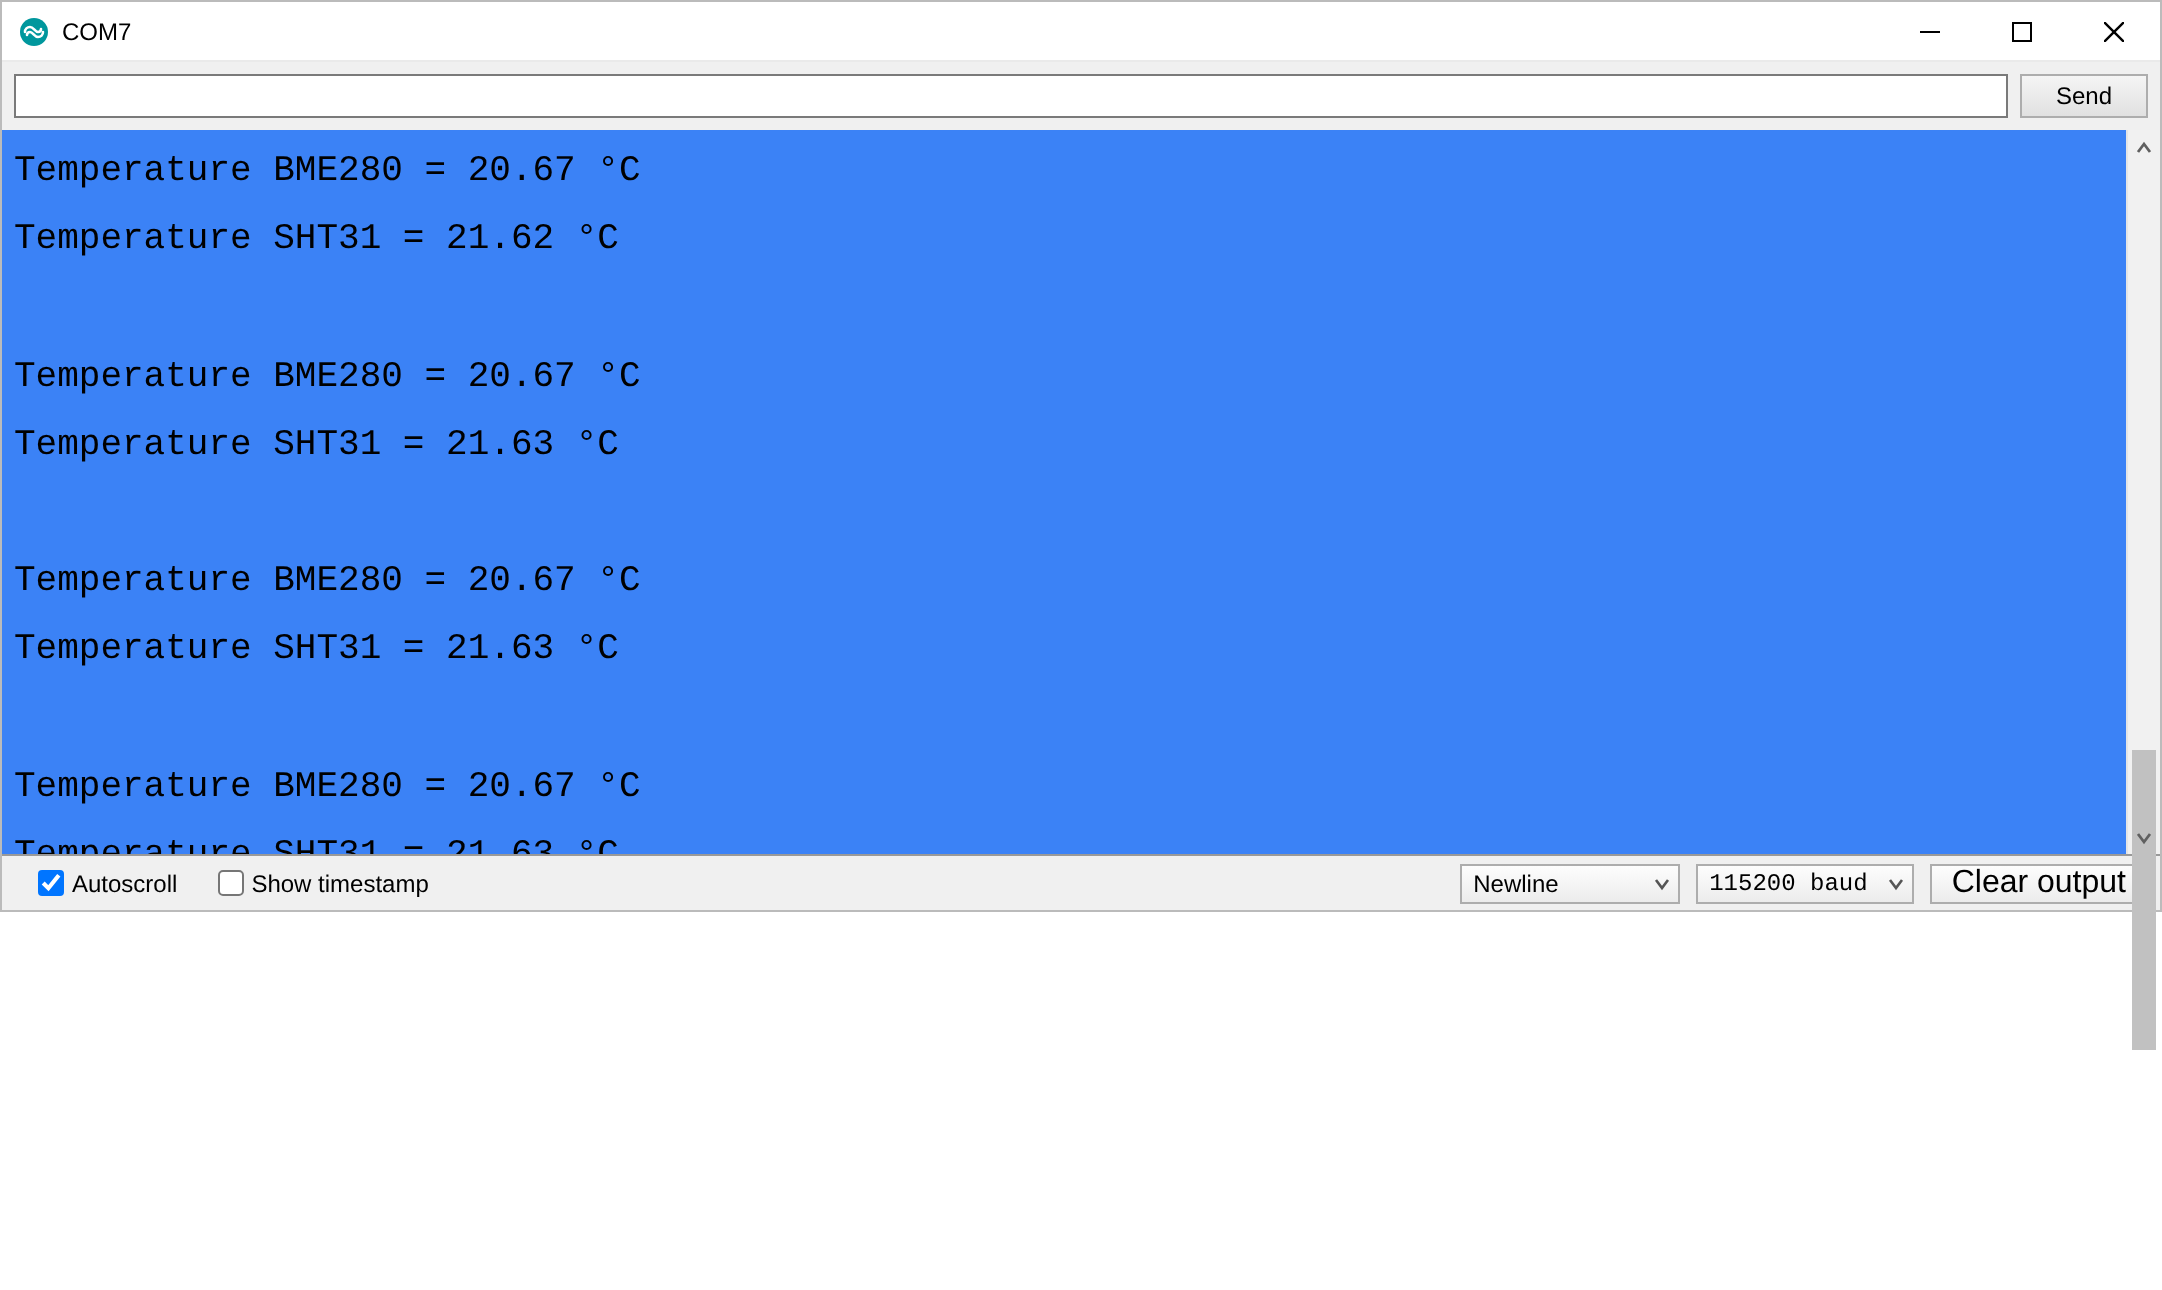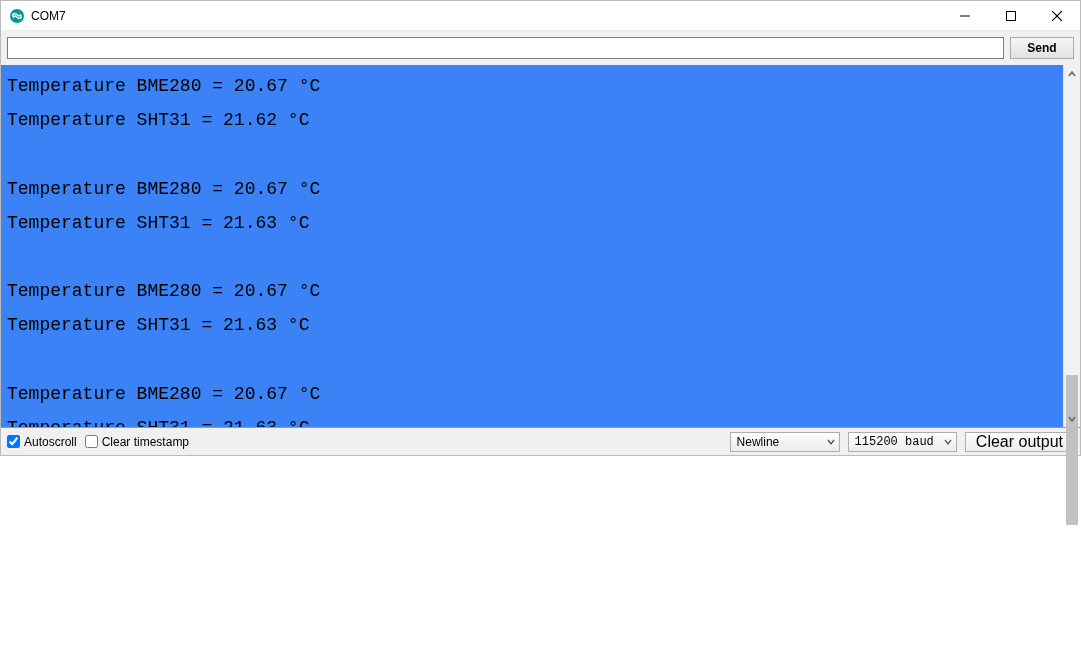--- a/index.html
+++ b/index.html
@@ -55,21 +55,20 @@
       padding: 0 4px;
       font-size: 12px;
       outline: none;
     }
     .send-btn {
       width: 64px;
       height: 22px;
       border: 1px solid #adadad;
       background: linear-gradient(#f5f5f5,#e1e1e1);
       font-size: 12px;
-      font-weight: bold;
     }
     
     .console-wrap {
       flex: 1;
       display: flex;
       min-height: 0;
       background: #3b82f6;
     }
     .console {
       flex: 1;
@@ -105,21 +104,21 @@
       border-top: 1px solid #999;
       background: #f0f0f0;
       display: flex;
       align-items: center;
       padding: 0 6px;
       gap: 8px;
       font-size: 12px;
     }
     .bottombar .spacer { flex: 1; }
     .cb {
-      display: inline-flex; gap: 4px;
+      display: inline-flex; gap: 4px; margin-left: 12px;
     }
     .cb input { width: 13px; height: 13px; margin:0; }
     .select {
       height: 20px;
       border: 1px solid #adadad;
       background: linear-gradient(#fdfdfd,#ececec);
       display: inline-flex; align-items: center;
       padding: 0 4px 0 6px;
       min-width: 100px;
       justify-content: space-between;
@@ -205,21 +204,21 @@
     </div>
   </div>
 
   <div class="bottombar">
     <label class="cb">
       <input type="checkbox" id="cb-auto" checked="" style="">
       <span>Autoscroll</span>
     </label>
     <label class="cb">
       <input type="checkbox" id="cb-ts" style="">
-      <span>Clear timestamp</span>
+      <span>Show timestamp</span>
     </label>
     <span class="spacer"></span>
     <div class="select lineend">
       <span>Newline</span>
       <span class="caret">
         <svg viewBox="0 0 8 8" width="8" height="8">
             <path d="M1 2 L4 6 L7 2" fill="none" stroke="#555" stroke-width="1.3"></path>
           </svg>
       </span>
     </div>

